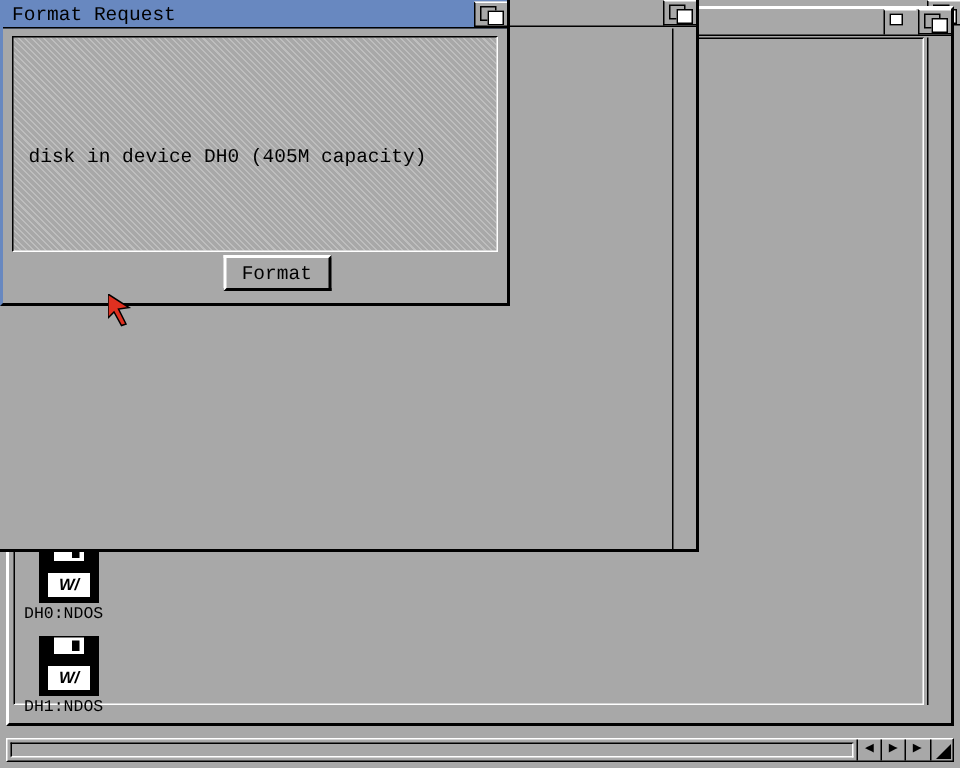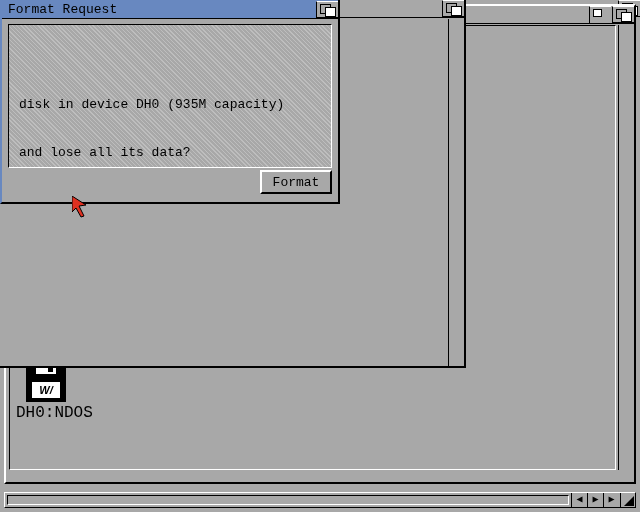--- a/index.html
+++ b/index.html
@@ -126,23 +126,22 @@
   .drawer-window .rscroll2 {
     position: absolute; right: 0; top: 19px; width: 16px; bottom: 0;
     background: #a8a8a8;
     border-left: 1px solid #000;
   }
 
   
   .disk-icon {
     position: absolute;
     width: 60px;
-    text-align: center;
     color: #000;
-    font-size: 16px;
+    font-size: 11px;
   }
   .disk-glyph {
     width: 40px; height: 40px;
     margin: 0 auto 2px auto;
     background: #000;
     position: relative;
     border: 1px solid #000;
   }
   .disk-glyph::before {
     content: "";
@@ -211,21 +210,21 @@
         rgba(255,255,255,0.25) 0 1px,
         transparent 1px 3px);
     line-height: 16px;
     color: #000;
     white-space: pre-wrap;
   }
   .dialog-buttons {
     position: absolute;
     left: 6px; right: 6px; bottom: 6px; height: 26px;
     display: flex;
-    justify-content: flex-end;
+    justify-content: center;
     margin-left: 29px;
   }
   .amiga-button {
     min-width: 72px;
     height: 24px;
     padding: 0 10px;
     font-family: inherit;
     font-size: 13px;
     background: #a8a8a8;
     border: 2px solid #000;
@@ -297,41 +296,46 @@
     <div class="client"></div>
     <div class="rscroll"></div>
   </div>
 
   <div class="disk-icon" style="left:16px; top:362px;">
     <div class="disk-glyph">
         <span class="shutter-hole"></span>
       </div>
     <div class="disk-label">DH0:NDOS</div>
   </div>
+  <div class="disk-icon" style="left:16px; top:424px;">
+    <div class="disk-glyph">
+        <span class="shutter-hole"></span>
+      </div>
+    <div class="disk-label">DH1:NDOS</div>
+  </div>
 
   <div class="drawer-window">
     <div class="drawer-titlebar">
       <div class="gadgets">
         <div class="zoom-gadget"></div>
         <div class="depth-gadget"></div>
       </div>
     </div>
     <div class="client"></div>
     <div class="rscroll2"></div>
   </div>
 
   <div class="dialog">
     <div class="dialog-titlebar">
       <span class="title">Format Request</span>
       <div class="depth-gadget"></div>
     </div>
     <div class="dialog-body">
       <br>
-      <div>disk in device DH0 (935M capacity)</div>
-      <div>and lose all its data?</div>
+      <div>disk in device DH0 (405M capacity)</div>
     </div>
     <div class="dialog-buttons">
       <button class="amiga-button">Format</button>
     </div>
   </div>
 
   <div class="bottom-bar">
     <div class="spacer"></div>
     <div class="arrow l">◀</div>
     <div class="arrow r">▶</div>

